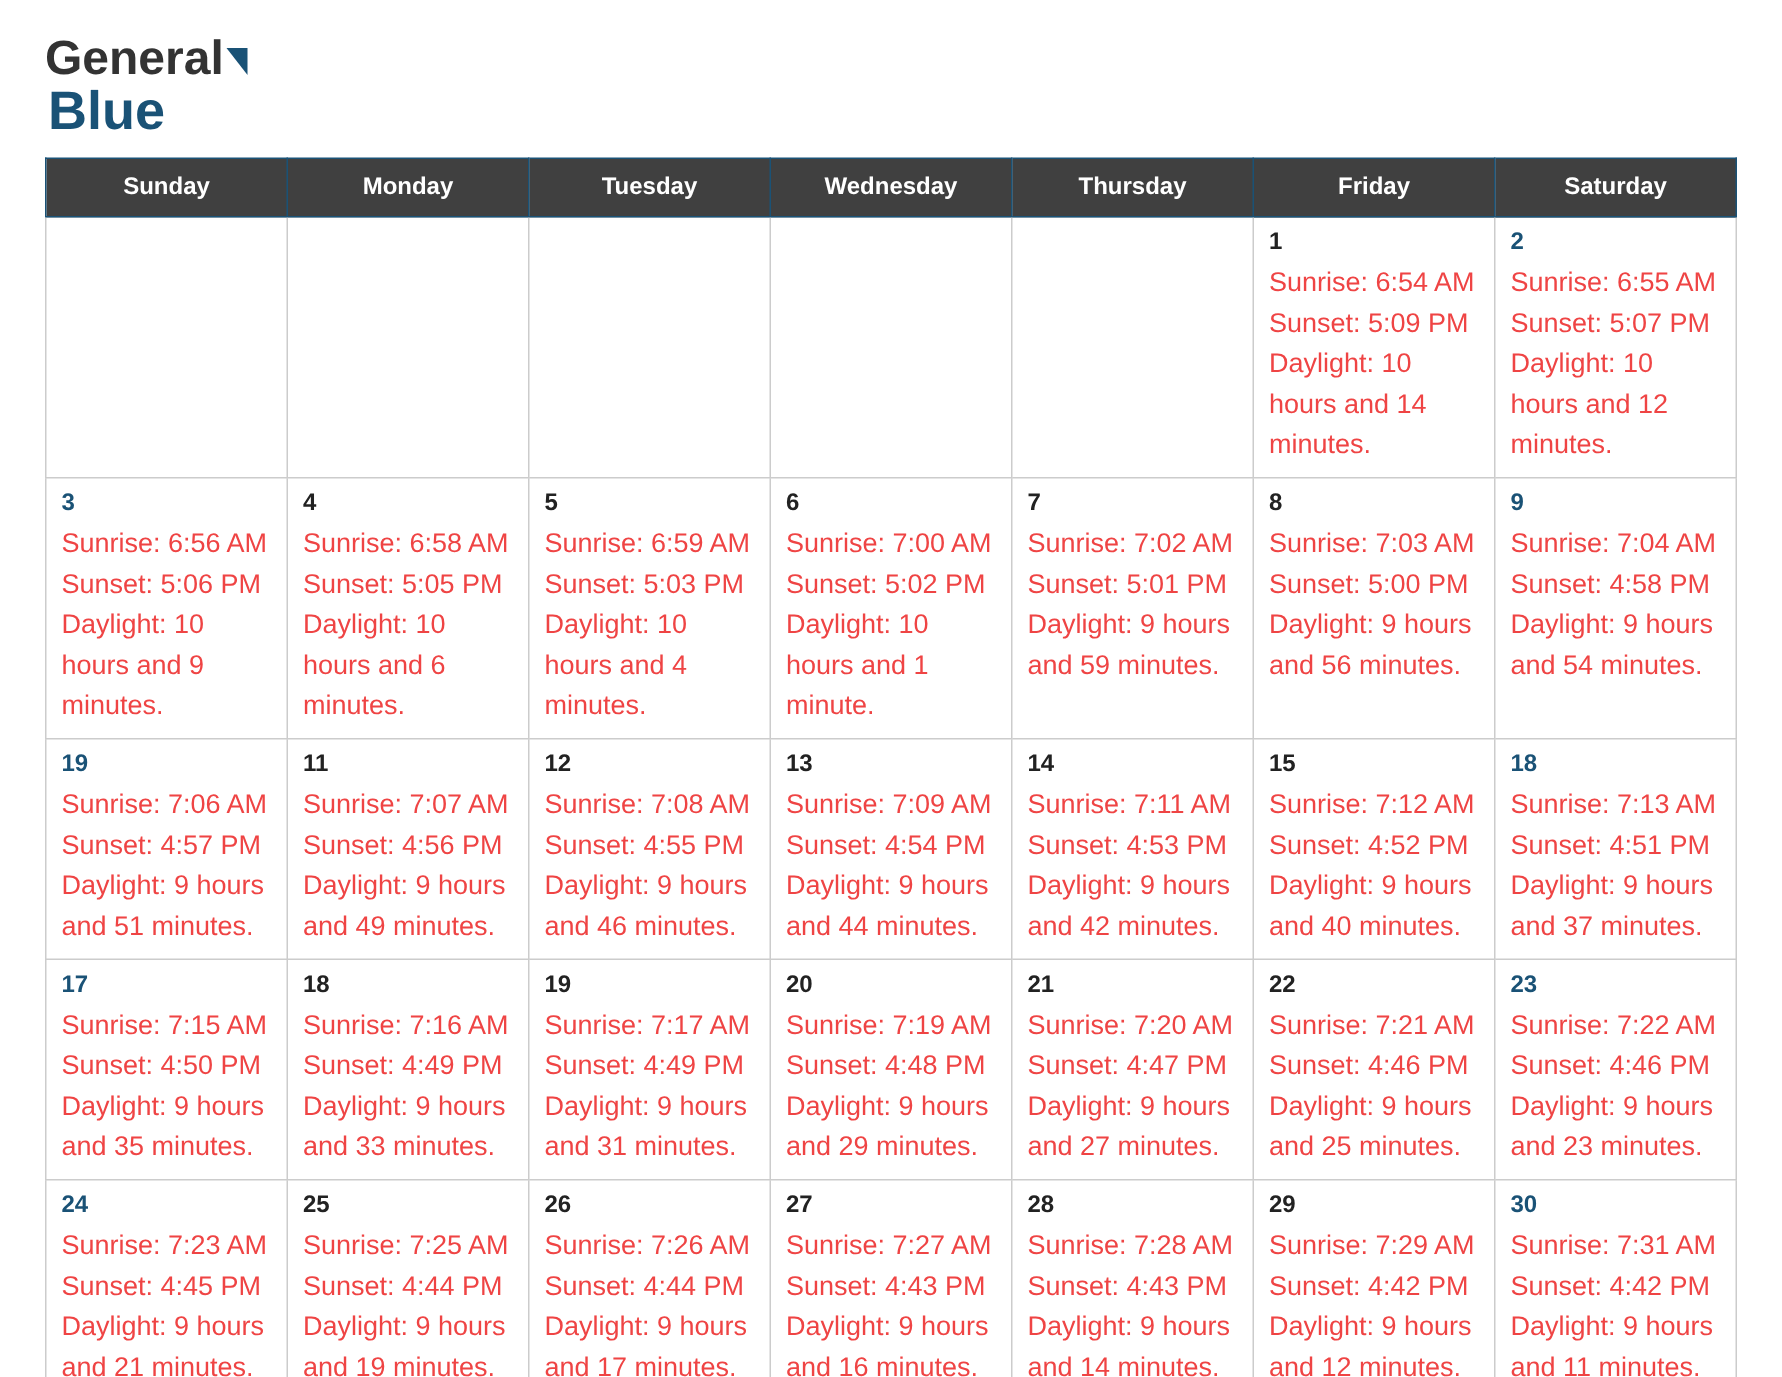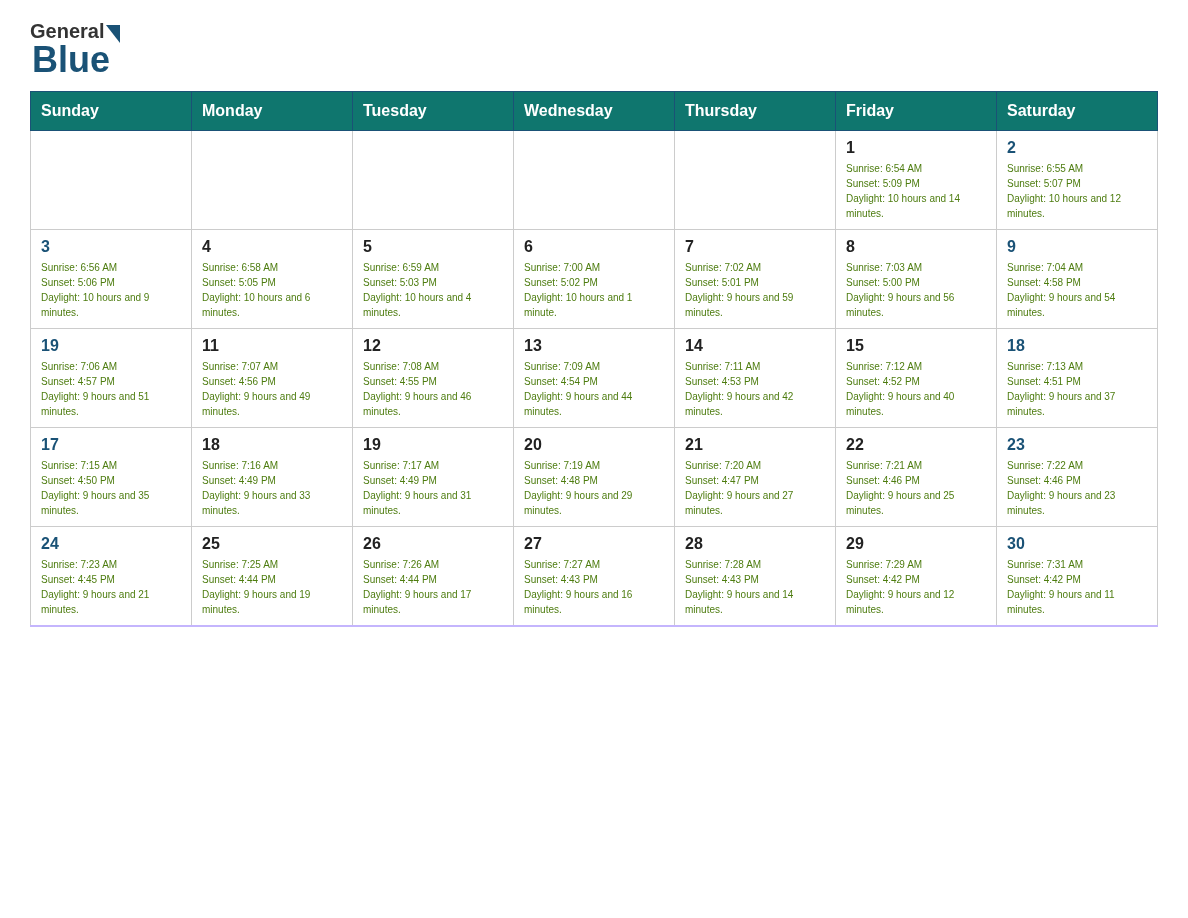--- a/index.html
+++ b/index.html
@@ -15,21 +15,21 @@
       justify-content: space-between;
       align-items: flex-start;
       margin-bottom: 10px;
     }
     .logo {
       display: flex;
       flex-direction: column;
       align-items: flex-start;
     }
     .logo-text-general {
-      font-size: 20px;
+      font-size: 32px;
       font-weight: bold;
       color: #333;
       display: flex;
       align-items: center;
       text-align: right;
     }
     .logo-arrow {
       width: 0;
       height: 0;
       border-left: 14px solid transparent;
@@ -59,26 +59,26 @@
       font-size: 22px;
       color: #555;
       margin-top: 4px;
     }
     .calendar {
       width: 100%;
       border-collapse: collapse;
       margin-top: 10px;
     }
     .calendar thead tr th {
-      background-color: #0f766e;
+      background-color: #404040;
       color: #fff;
       font-size: 16px;
       font-weight: bold;
       padding: 10px 10px;
-      text-align: left;
+      text-align: center;
       border: 1px solid #1a5276;
     }
     .calendar tbody tr td {
       vertical-align: top;
       border: 1px solid #ccc;
       padding: 8px 10px;
       width: 14.28%;
       min-height: 100px;
       font-size: 13px;
       color: #333;
@@ -87,22 +87,22 @@
       border-bottom: 2px solid #c4b5fd;
     }
     .day-number {
       font-size: 16px;
       font-weight: bold;
       color: #222;
       display: block;
       margin-bottom: 4px;
     }
     .day-info {
-      font-size: 10px;
-      color: #4d7c0f;
+      font-size: 18px;
+      color: #ef4444;
       line-height: 1.5;
     }
     .empty-cell {
       background: #fff;
     }
     tr td:first-child .day-number,
     tr td:last-child .day-number {
       color: #1a5276;
     }
   </style>

